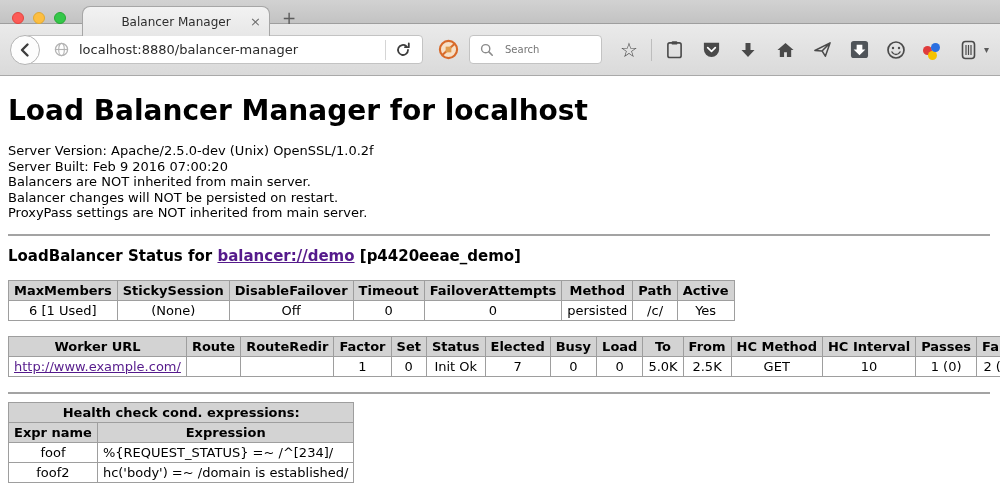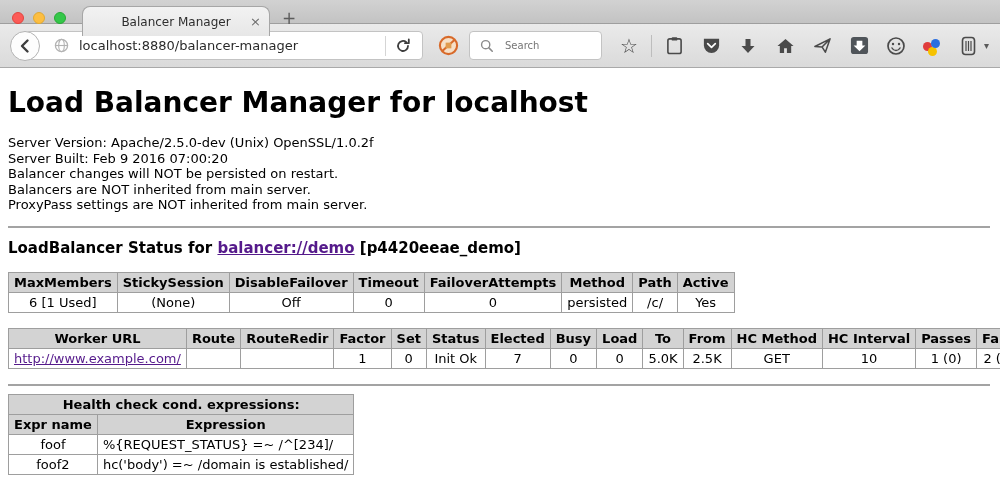--- a/index.html
+++ b/index.html
@@ -28,21 +28,21 @@
     font-size:12px; color:#2e2e2e;
   }
   .tab-close {
     position:absolute; right:8px; top:7px; font-size:13px; color:#6d6d6d;
     line-height:15px; cursor:default;
   }
   .newtab {
     position:absolute; left:282px; top:8px; font-size:17px; color:#5c5c5c;
   }
   .toolbar {
-    height:44px; background:linear-gradient(#eaeaea,#dadada);
+    height:52px; background:linear-gradient(#eaeaea,#dadada);
     border-bottom:1px solid #a9a9a9;
     display:flex; align-items:center; padding:16px 10px;
   }
   .round-btn {
     width:30px; height:30px; border-radius:50%; background:#fdfdfd;
     border:1px solid #b3b3b3; display:flex; align-items:center; justify-content:center;
     z-index:2; margin-right:-15px; flex:none;
   }
   .urlbar {
     height:29px; width:398px; background:#ffffff; border:1px solid #c3c3c3;
@@ -201,22 +201,22 @@
 
   </div>
 </div>
 
 <div class="page">
   <h1>Load Balancer Manager for localhost</h1>
 
   <div class="info">
     <div>Server Version: Apache/2.5.0-dev (Unix) OpenSSL/1.0.2f</div>
     <div>Server Built: Feb 9 2016 07:00:20</div>
+    <div>Balancers are NOT inherited from main server.</div>
     <div>Balancer changes will NOT be persisted on restart.</div>
-    <div>Balancers are NOT inherited from main server.</div>
     <div>ProxyPass settings are NOT inherited from main server.</div>
   </div>
 
   <hr class="rule">
 
   <h3><span>LoadBalancer Status for</span> <a class="plink">balancer://demo</a> <span>[p4420eeae_demo]</span></h3>
 
   <table>
     <colgroup>
         <col style="width:98px">

